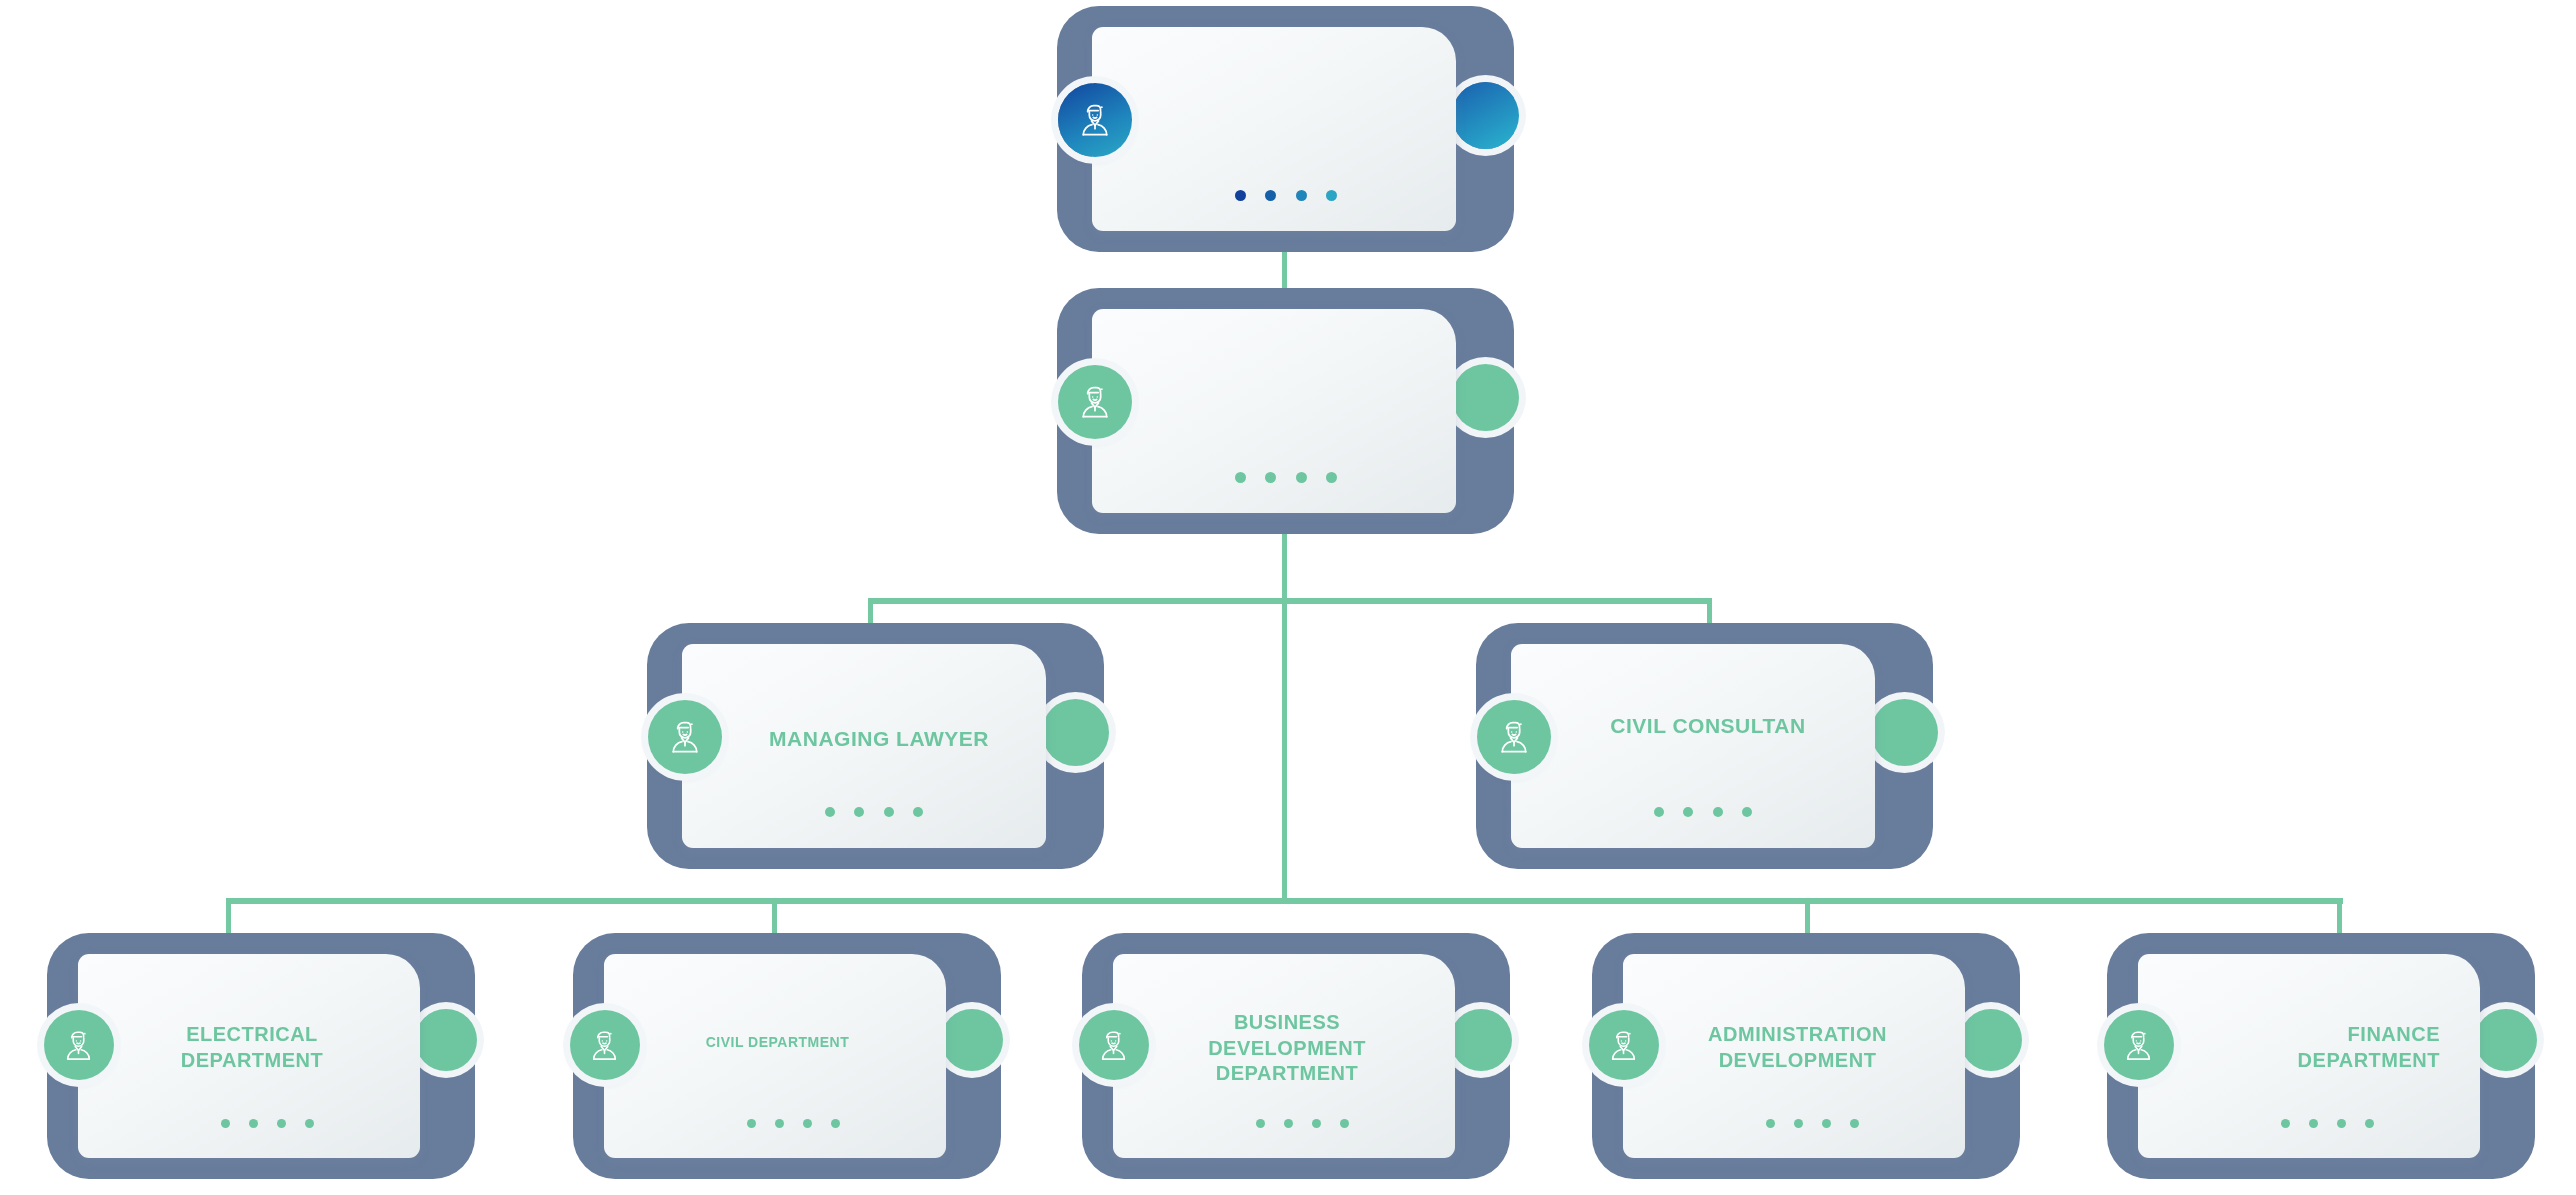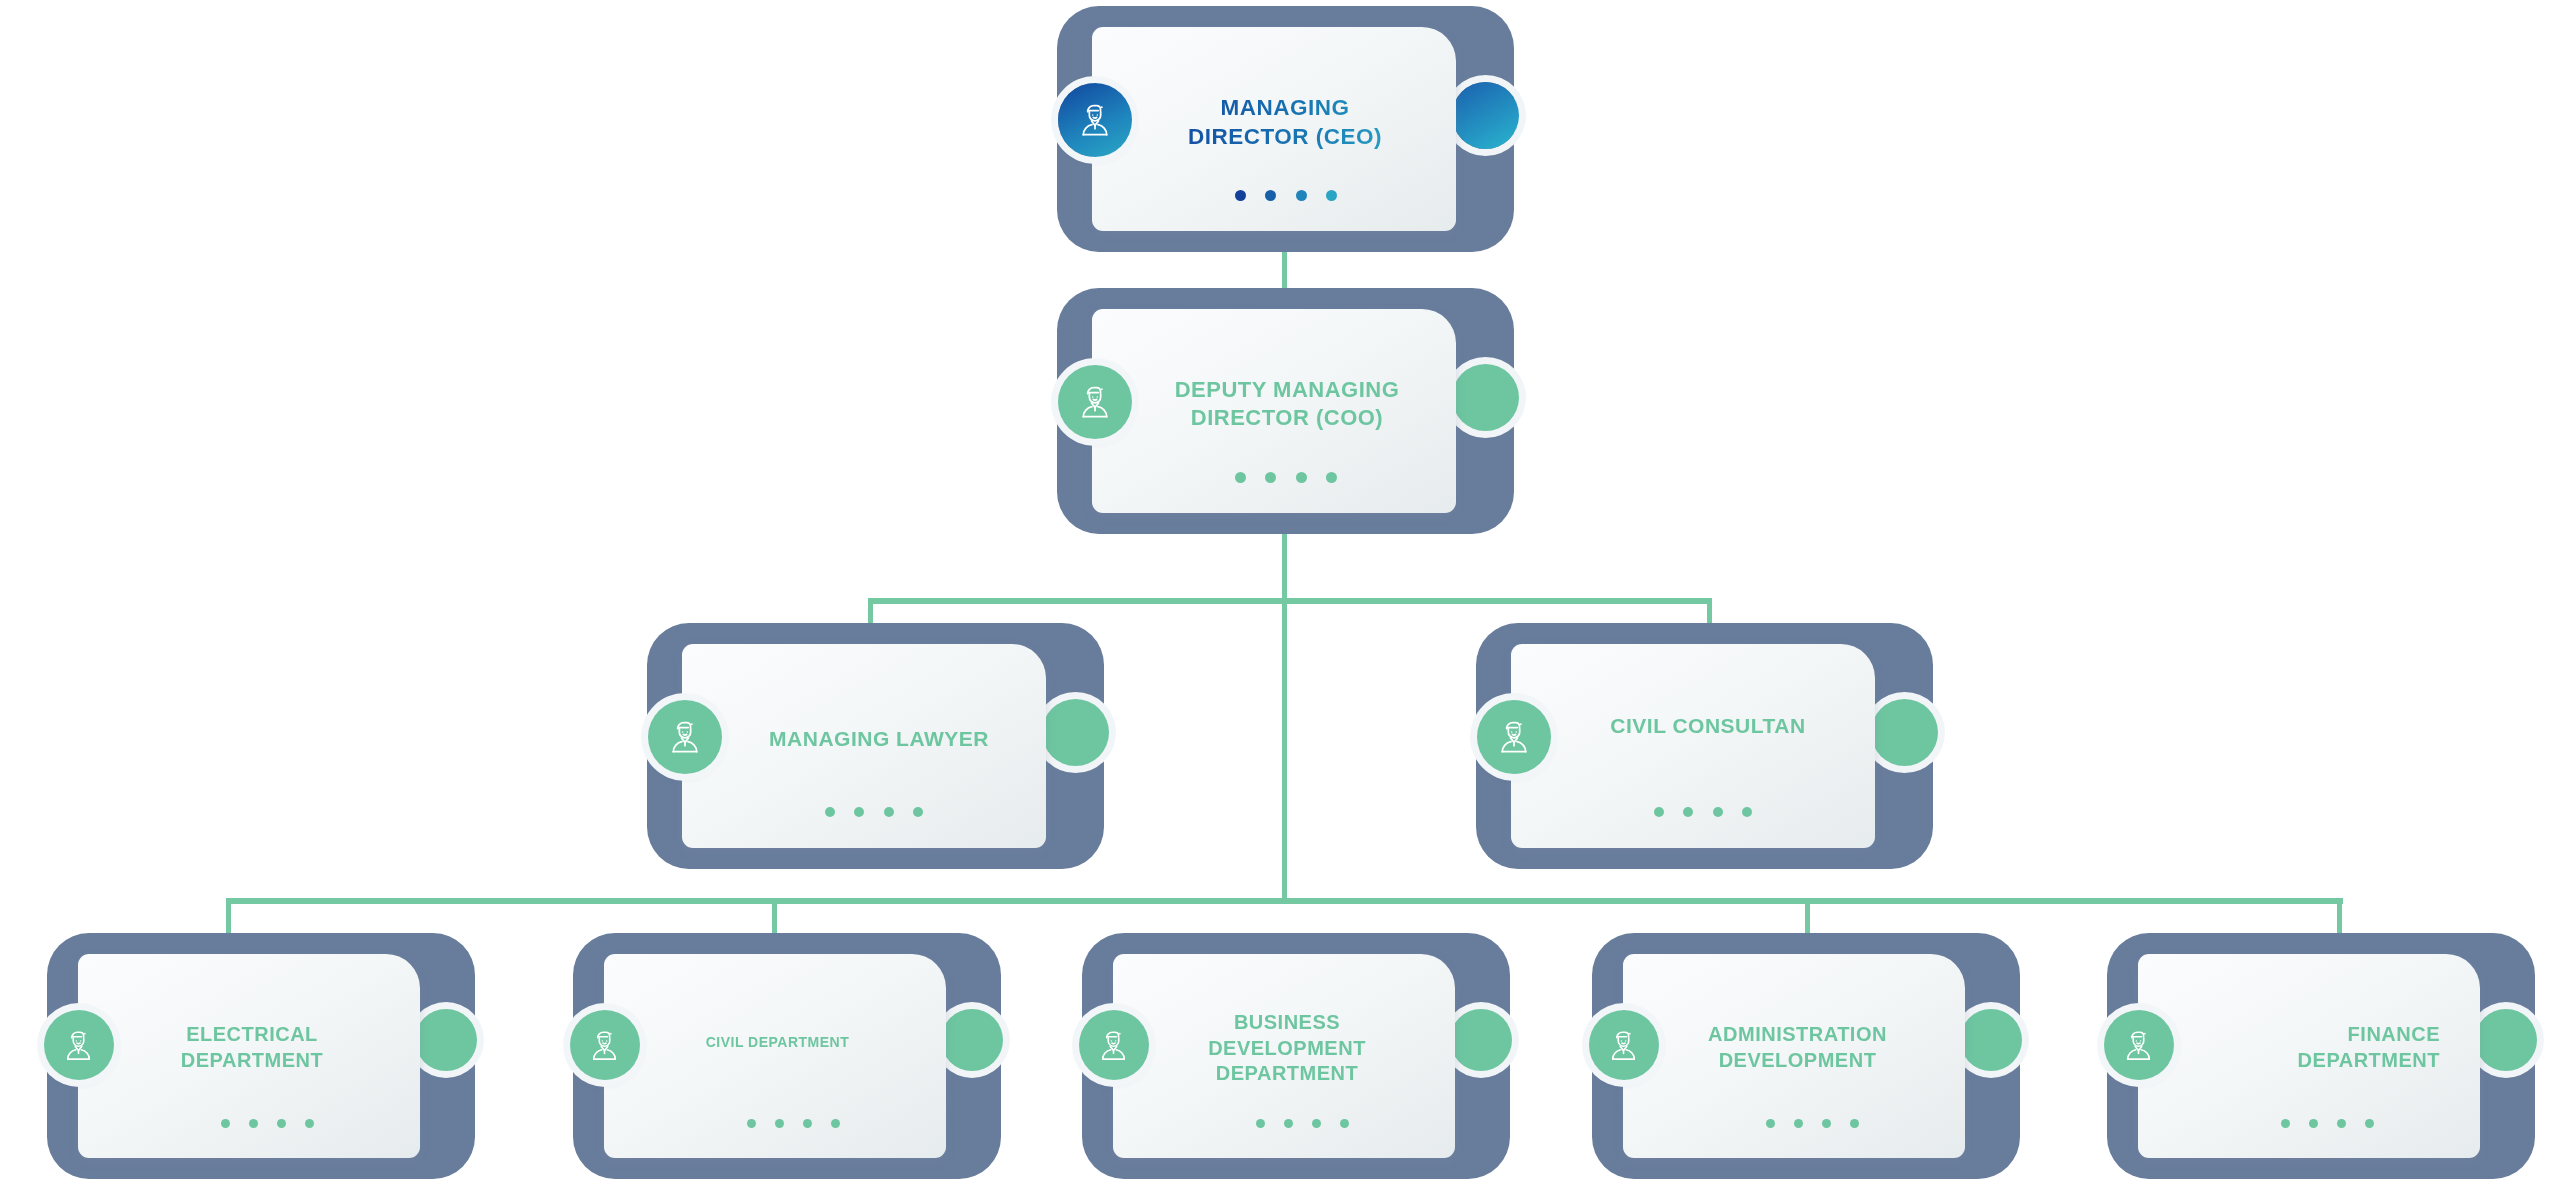--- a/index.html
+++ b/index.html
@@ -130,22 +130,20 @@
         <circle cx="10.6" cy="9.0" r=".45" fill="#ffffff" stroke="none"></circle>
         <circle cx="13.4" cy="9.0" r=".45" fill="#ffffff" stroke="none"></circle>
         <path d="M11.0 10.5c.6.45 1.4.45 2.0 0"></path>
         <path d="M9.9 12.6 12 15.2l2.1-2.6"></path>
         <path d="M12 15.2v2.0"></path>
         <path d="M5.0 20.8c0-3.0 2.3-5.5 5.2-6.0"></path>
         <path d="M19.0 20.8c0-3.0-2.3-5.5-5.2-6.0"></path>
         <path d="M5.0 20.8h14"></path>
       </svg>
     </div>
-    <div class="label blue" style="left:108px; top:88px; width:256px; font-size:22.5px;">MANAGING
-DIRECTOR (CEO)</div>
     <div class="dots blue" style="left:186px; top:184px; gap:19.4px;">
       <i style="width:11px;height:11px;"></i>
         <i style="width:11px;height:11px;"></i>
         <i style="width:11px;height:11px;"></i>
         <i style="width:11px;height:11px;"></i>
     </div>
   </div>
 
   <div class="node" style="left:1049px; top:288px; width:472px; height:248px;">
     <div class="frame" style="left:7.7px; top:0; width:457px; height:246px;"></div>
@@ -160,22 +158,20 @@
         <circle cx="10.6" cy="9.0" r=".45" fill="#ffffff" stroke="none"></circle>
         <circle cx="13.4" cy="9.0" r=".45" fill="#ffffff" stroke="none"></circle>
         <path d="M11.0 10.5c.6.45 1.4.45 2.0 0"></path>
         <path d="M9.9 12.6 12 15.2l2.1-2.6"></path>
         <path d="M12 15.2v2.0"></path>
         <path d="M5.0 20.8c0-3.0 2.3-5.5 5.2-6.0"></path>
         <path d="M19.0 20.8c0-3.0-2.3-5.5-5.2-6.0"></path>
         <path d="M5.0 20.8h14"></path>
       </svg>
     </div>
-    <div class="label" style="left:91px; top:88px; width:294px; font-size:22px;">DEPUTY MANAGING
-DIRECTOR (COO)</div>
     <div class="dots" style="left:186px; top:184px; gap:19.4px;">
       <i style="width:11px;height:11px;"></i>
         <i style="width:11px;height:11px;"></i>
         <i style="width:11px;height:11px;"></i>
         <i style="width:11px;height:11px;"></i>
     </div>
   </div>
 
   <div class="node" style="left:639px; top:623px; width:472px; height:248px;">
     <div class="frame" style="left:7.7px; top:0; width:457px; height:246px;"></div>

